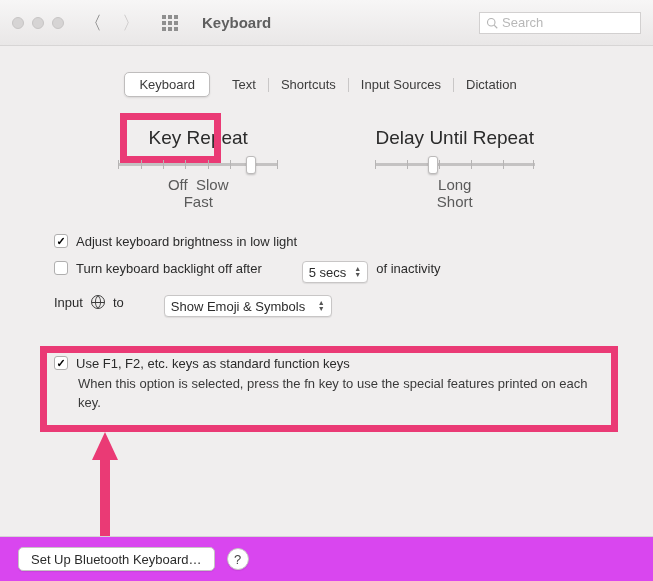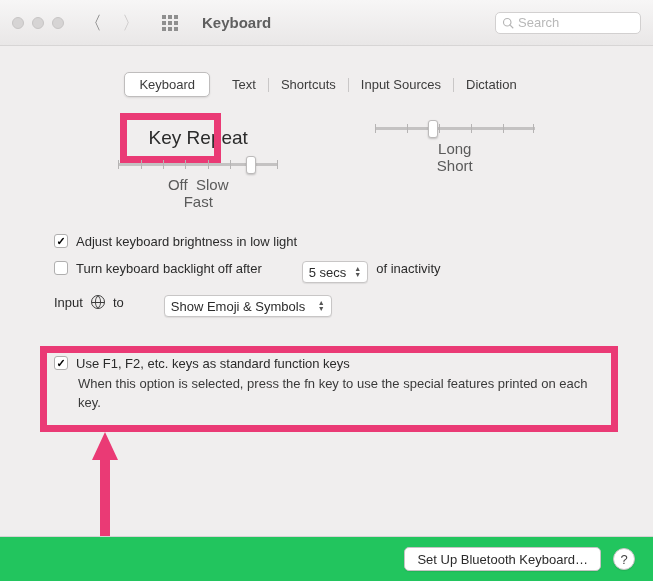--- a/index.html
+++ b/index.html
@@ -28,22 +28,22 @@
   .nav-arrows { display:flex; gap:20px; color:#7b7b7b; font-size:18px; margin-left:6px;}
   .nav-arrows span { cursor:default; }
   .grid-icon {
     display:grid; grid-template-columns:repeat(3,4px); grid-template-rows:repeat(3,4px);
     gap:2px; margin-left:8px;
   }
   .grid-icon i { background:#8f8f8f; display:block; width:4px; height:4px; }
   .window-title { font-size:15px; font-weight:600; color:#5f5f5f; margin-left:10px; }
   .search-wrap { margin-left:auto; }
   .search {
-    width:146px; height:22px;
-    border:1px solid #d2d0d0; border-radius:5px;
+    width:162px; height:22px;
+    border:1px solid #d2d0d0; border-radius:0;
     background:#fff; display:flex; align-items:center;
     padding:0 6px; color:#b8b8b8;
   }
   .search svg { width:12px; height:12px; margin-right:4px; fill:#b5b5b5; }
   .search span { font-size:13px; }
 
   .content { background:#f0eeee; height:calc(581px - 46px); padding-top:26px; position:relative; }
 
   .tabs {
     display:flex; justify-content:center; align-items:center;
@@ -123,22 +123,22 @@
   .btn {
     background:#fff; border:1px solid #c6c4c4; border-radius:5px;
     height:24px; padding:0 12px; display:inline-flex; align-items:center;
     font-size:13px; color:#2b2b2b; box-shadow:0 1px 1px rgba(0,0,0,0.08);
   }
   .modifier-wrap { position:absolute; right:18px; top:496px; }
 
   .footer {
     position:absolute; left:0; right:0; top:536px;
     border-top:1px solid #d5d3d3;
-    height:45px; background:#22c55e;
-    display:flex; align-items:center; justify-content:flex-end;
+    height:45px; background:#d946ef;
+    display:flex; align-items:center; 
     padding:0 18px; gap:12px;
   }
   .help-btn {
     width:22px; height:22px; border:1px solid #c6c4c4; border-radius:50%;
     background:#fff; display:flex; align-items:center; justify-content:center;
     font-size:13px; color:#444; box-shadow:0 1px 1px rgba(0,0,0,0.08);
   }
 </style>
 </head>
 <body>
@@ -205,20 +205,21 @@
           <span class="tick" style="left:84%"></span>
           <span class="tick" style="left:99%"></span>
         <div class="slider-thumb" style="left:80%"></div>
       </div>
       <div class="slider-labels">
         <span><span>Off</span>&nbsp;&nbsp;<span>Slow</span></span>
         <span>Fast</span>
       </div>
     </div>
     <div class="slider-block">
+      <div class="slider-title">Delay Until Repeat</div>
       <div class="slider-track">
         <span class="tick" style="left:0%"></span>
           <span class="tick" style="left:20%"></span>
           <span class="tick" style="left:40%"></span>
           <span class="tick" style="left:60%"></span>
           <span class="tick" style="left:80%"></span>
           <span class="tick" style="left:99%"></span>
         <div class="slider-thumb" style="left:33%"></div>
       </div>
       <div class="slider-labels">

